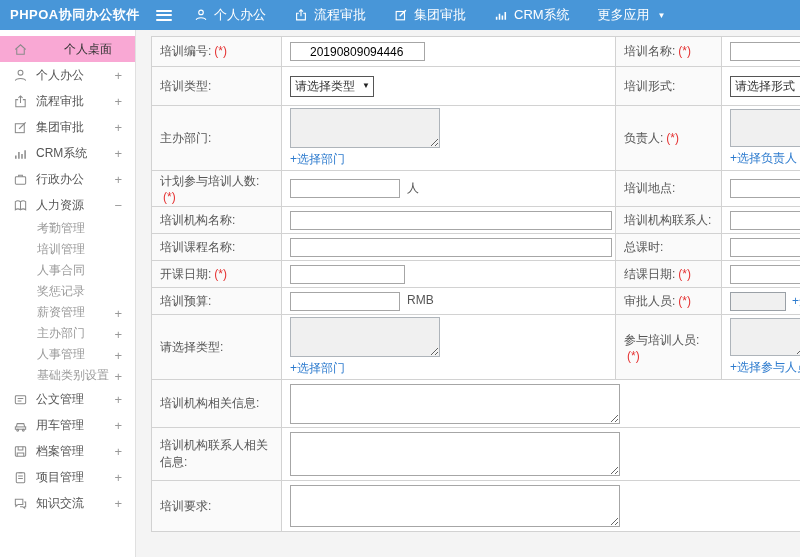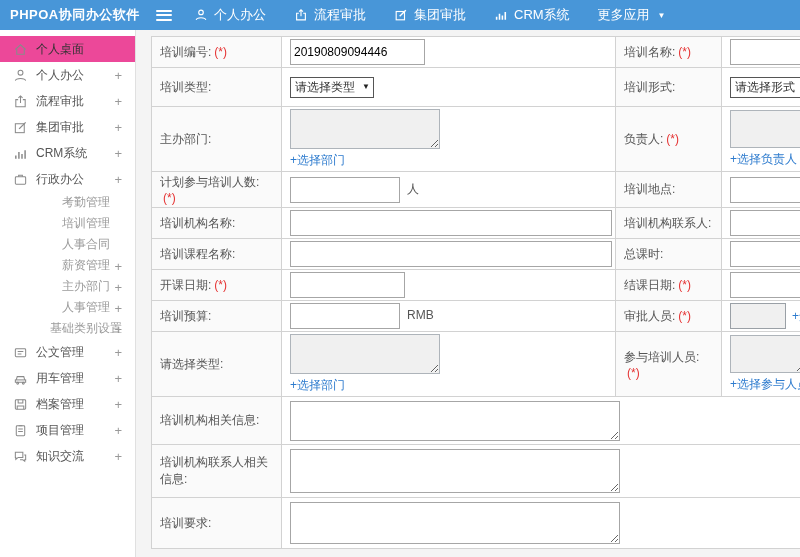--- a/index.html
+++ b/index.html
@@ -14,42 +14,42 @@
   .burger i { display:block; height:2px; background:#fff; border-radius:1px; }
   .nav-items { display:flex; align-items:center; }
   .nav-item { display:flex; align-items:center; gap:6px; margin-right:28px; font-size:13px; color:#fff; text-decoration:none; cursor:pointer; white-space:nowrap; }
   .nicon { width:14px; height:14px; display:inline-flex; }
   .nicon svg { width:14px; height:14px; stroke:#fff; fill:none; stroke-width:1.3; }
   .caret { font-size:8px; margin-left:2px; }
 
   
   .sidebar { position:absolute; top:30px; left:0; bottom:0; width:136px; background:#fff; border-right:1px solid #e0e0e0; padding-top:6px; overflow:hidden; }
   .side-item { position:relative; display:flex; align-items:center; height:26px; padding-left:13px; font-size:12px; color:#555; cursor:pointer; }
-  .side-item.active { background:#ec4899; color:#333; }
+  .side-item.active { background:#f9a8d4; color:#333;gap:28px; }
   .sicon { width:15px; height:15px; margin-right:8px; display:inline-flex; flex:none; }
   .sicon svg { width:15px; height:15px; stroke:#8a8a8a; fill:none; stroke-width:1.1; }
   .slabel { white-space:nowrap; }
   .expand { position:absolute; right:13px; top:50%; transform:translateY(-50%); color:#999; font-size:13px; }
-  .sub-item { position:relative; display:flex; align-items:center; height:21px; padding-left:37px; font-size:12px; color:#9a9a9a; cursor:pointer; white-space:nowrap;justify-content:center; }
+  .sub-item { position:relative; display:flex; align-items:center; height:21px; padding-left:37px; font-size:12px; color:#9a9a9a; cursor:pointer; white-space:nowrap; }
 
   
   .content { position:absolute; left:137px; top:30px; right:0; bottom:0; padding:6px 0 0 14px; overflow:hidden; }
   .page-title-row { display:flex; align-items:center; gap:5px; height:18px; margin:2px 0 9px 2px; }
   .plus-icon { position:relative; width:13px; height:13px; flex:none; }
   .plus-icon::before { content:""; position:absolute; left:5px; top:1px; width:3px; height:11px; background:#3fa33f; }
   .plus-icon::after { content:""; position:absolute; left:1px; top:5px; width:11px; height:3px; background:#3fa33f; }
   .page-title { margin:0; font-size:14px; font-weight:bold; color:#2c3e50; }
 
   table.form-table { border-collapse:collapse; table-layout:fixed; width:828px; background:#fff; }
   .form-table td { border:1px solid #d2d2d2; padding:2px 8px; font-size:12px; color:#555; vertical-align:middle; overflow:hidden; }
   td.lbl { background:#fafafa; }
   .req { color:#e53333; margin-left:3px; }
   .unit { margin-left:7px; color:#555; }
 
-  input.txt { height:26px; border:1px solid #a6a6a6; background:#fff; font-size:12px; padding:0 3px; vertical-align:middle; font-family:inherit; }
+  input.txt { height:19px; border:1px solid #a6a6a6; background:#fff; font-size:12px; padding:0 19px; vertical-align:middle; font-family:inherit; }
   input.gray { background:#f0f0f0; border:1px solid #9aa0a6; }
   .w135{width:135px} .w110{width:110px} .w322{width:322px} .w115{width:115px} .w250{width:250px} .w56{width:56px}
 
   .sel { position:relative; display:inline-block; }
   .sel::after { content:"▼"; position:absolute; right:4px; top:5px; font-size:8px; color:#222; pointer-events:none; }
   select.ctl { appearance:none; -webkit-appearance:none; -moz-appearance:none; height:21px; border:1px solid #555; background:#fff; color:#333; font-size:12px; padding:0 18px 0 4px; font-family:inherit; }
 
   textarea { font-family:inherit; font-size:12px; }
   textarea.gbox { display:block; background:#f0f0f0; border:1px solid #aeb4ba; resize:both; }
   .ta-dept { width:150px; height:40px; }
@@ -168,29 +168,41 @@
     <div class="side-item">
       <span class="sicon">
         <svg viewBox="0 0 16 16">
             <rect x="2.5" y="5" width="11" height="8" rx="1"></rect>
             <path d="M6 5 V3.5 H10 V5"></path>
           </svg>
       </span>
       <span class="slabel">行政办公</span>
       <span class="expand">+</span>
     </div>
+    <div class="side-item">
+      <span class="sicon">
+        <svg viewBox="0 0 16 16">
+            <path d="M8 4 C6.5 2.8 4 2.8 2.5 3.8 V12.5 C4 11.5 6.5 11.5 8 12.7 C9.5 11.5 12 11.5 13.5 12.5 V3.8 C12 2.8 9.5 2.8 8 4 V12.7"></path>
+          </svg>
+      </span>
+      <span class="slabel">人力资源</span>
+      <span class="expand">−</span>
+    </div>
 
     <div class="sub-item">
       <span class="slabel">考勤管理</span>
     </div>
     <div class="sub-item">
       <span class="slabel">培训管理</span>
     </div>
     <div class="sub-item">
       <span class="slabel">人事合同</span>
+    </div>
+    <div class="sub-item">
+      <span class="slabel">奖惩记录</span>
     </div>
     <div class="sub-item">
       <span class="slabel">薪资管理</span>
       <span class="expand">+</span>
     </div>
     <div class="sub-item">
       <span class="slabel">主办部门</span>
       <span class="expand">+</span>
     </div>
     <div class="sub-item">

